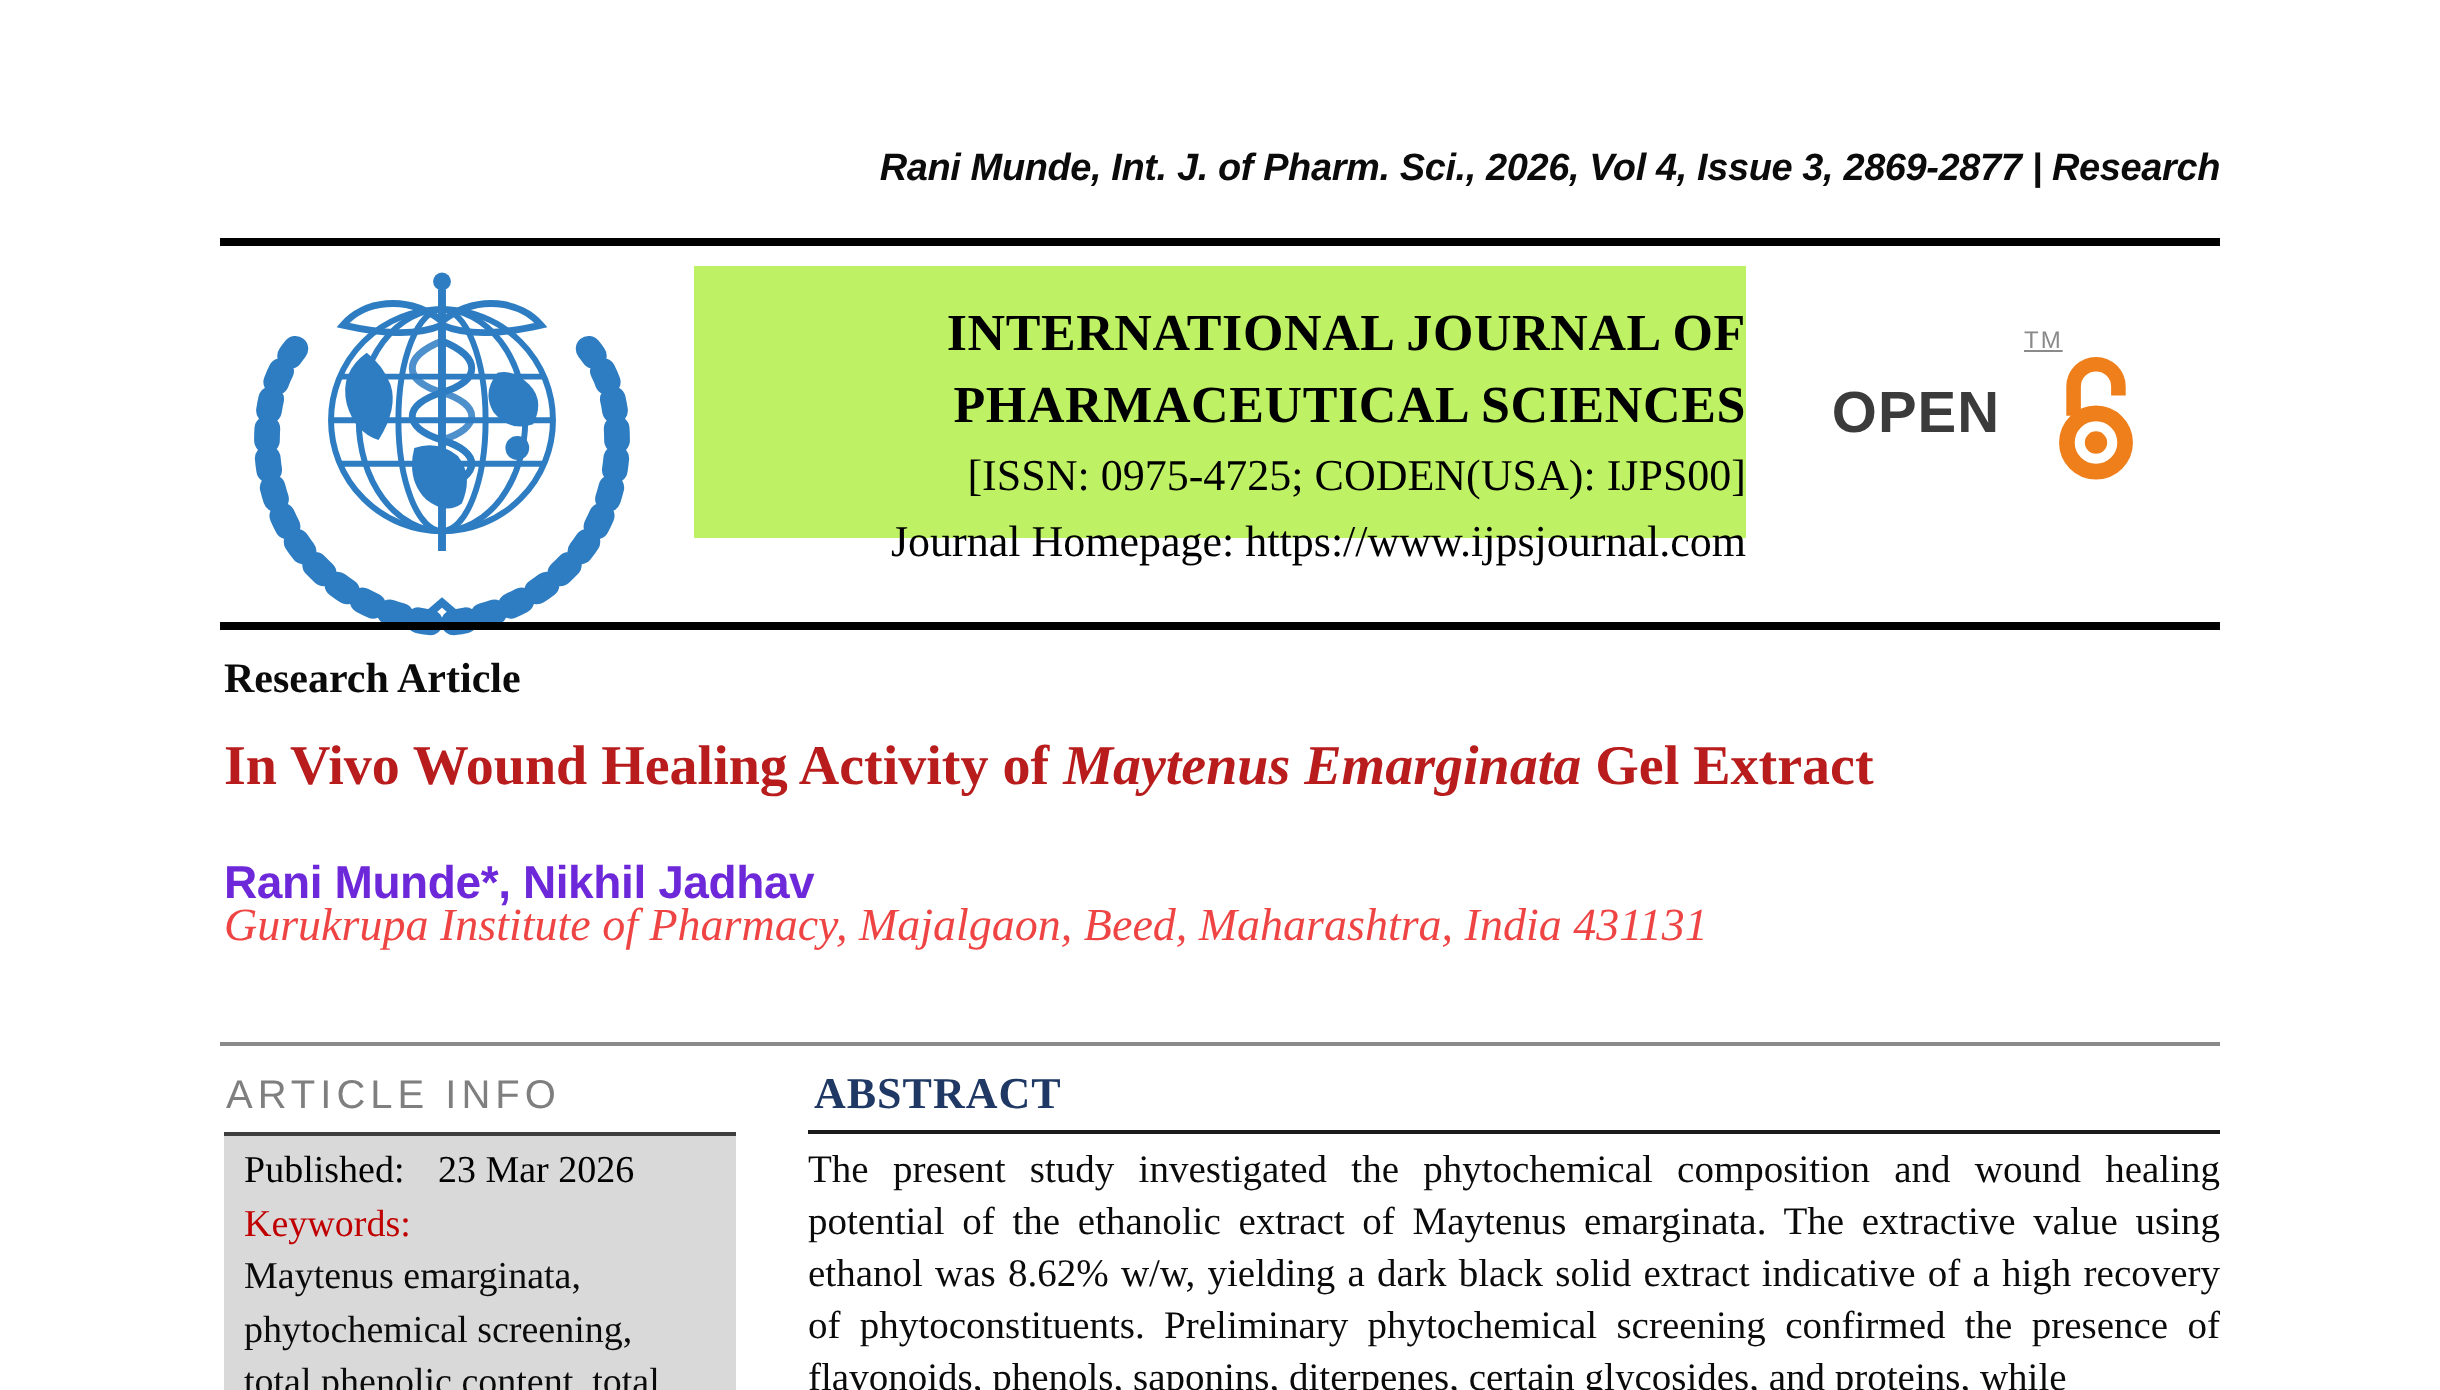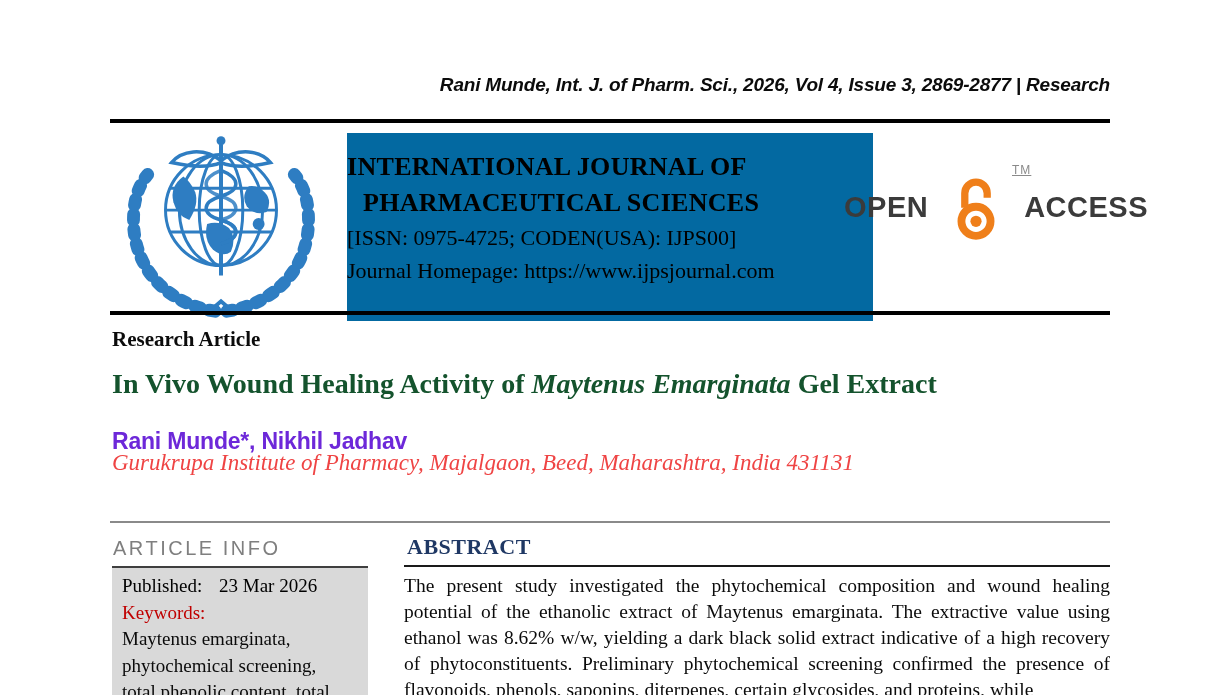--- a/index.html
+++ b/index.html
@@ -10,40 +10,40 @@
   .citation{position:absolute;top:74px;left:110px;width:1000px;text-align:right;
             font-family:"Liberation Sans", sans-serif;font-style:italic;font-weight:700;
             font-size:19px;color:#0b0b0b;letter-spacing:-0.2px;}
 
   .rule-thick-1{position:absolute;top:119px;left:110px;width:1000px;height:4px;background:#000;}
   .rule-thick-2{position:absolute;top:311px;left:110px;width:1000px;height:3.5px;background:#000;}
   .rule-thin{position:absolute;top:521px;left:110px;width:1000px;height:2px;background:#8a8a8a;}
 
   
   .logo-wrap{position:absolute;top:128px;left:112px;width:218px;height:190px;}
-  .journal-box{position:absolute;top:133px;left:347px;width:526px;height:188px;background:#0369a1;
-               text-align:left;}
+  .journal-box{position:absolute;top:133px;left:347px;width:526px;height:136px;background:#bef264;
+               text-align:right;}
   .jt1{margin-top:16px;font-size:26px;font-weight:700;line-height:36px;letter-spacing:0.3px;}
   .jt2{font-size:26px;font-weight:700;line-height:36px;letter-spacing:0.3px;padding-left:16px;}
   .jt3{font-size:22px;line-height:34px;}
   .jt4{font-size:22px;line-height:32px;}
 
   .oa-wrap{position:absolute;top:165px;left:876px;width:240px;height:84px;display:flex;
            align-items:center;justify-content:center;gap:20px;}
   .oa-word{font-family:"Liberation Sans", sans-serif;font-weight:800;font-size:29px;color:#3b3b3b;
            letter-spacing:0.5px;}
   .oa-lock{width:56px;height:82px;position:relative;flex:0 0 auto;}
   .oa-tm{position:absolute;top:-2px;left:1012px;font-family:"Liberation Sans", sans-serif;
          font-size:12px;color:#8a8a8a;letter-spacing:1px;}
   .oa-wrap{position:absolute;}
   .oa-tm{top:163px;text-decoration:underline;}
 
   
   .research-article{position:absolute;top:327px;left:112px;font-size:21px;font-weight:700;color:#0b0b0b;}
-  .paper-title{position:absolute;top:368px;left:112px;width:1000px;font-size:28px;font-weight:700;color:#14532d;}
+  .paper-title{position:absolute;top:368px;left:112px;width:1000px;font-size:28px;font-weight:700;color:#b91c1c;}
   .paper-title .sp{font-style:italic;}
   .authors{position:absolute;top:428px;left:112px;font-family:"Liberation Sans", sans-serif;
            font-size:23px;font-weight:700;color:#6d28d9;letter-spacing:-0.2px;}
   .affiliation{position:absolute;top:450px;left:112px;font-size:23px;font-style:italic;color:#ef4444;}
 
   
   .ai-heading{position:absolute;top:537px;left:113px;font-family:"Liberation Sans", sans-serif;
               font-size:20px;font-weight:400;color:#7f7f7f;letter-spacing:2.5px;}
   .info-box{position:absolute;top:566px;left:112px;width:256px;height:140px;background:#D9D9D9;
             border-top:2.5px solid #3f3f3f;box-sizing:border-box;padding:5px 8px 0 10px;
@@ -112,21 +112,20 @@
     <div class="jt4">Journal Homepage: https://www.ijpsjournal.com</div>
   </div>
 
   <div class="oa-wrap">
     <span class="oa-word">OPEN</span>
     <svg class="oa-lock" viewBox="0 0 100 125" width="56" height="82">
       <circle cx="50" cy="88" r="26" stroke="#EF7F1A" stroke-width="14" fill="none"></circle>
       <circle cx="50" cy="88" r="10" fill="#EF7F1A"></circle>
       <path d="M30 64 L30 38 A20 20 0 0 1 70 38 L70 46" stroke="#EF7F1A" stroke-width="13" fill="none"></path>
     </svg>
-    <span class="oa-word">ACCESS</span>
   </div>
   <div class="oa-tm">TM</div>
 
   <div class="rule-thick-2"></div>
 
   <div class="research-article">Research Article</div>
 
   <h1 class="paper-title" style="margin:0;"><span>In Vivo Wound Healing Activity of </span><span class="sp"> Maytenus Emarginata</span><span> Gel Extract</span></h1>
 
   <div class="authors">Rani Munde*, Nikhil Jadhav</div>

